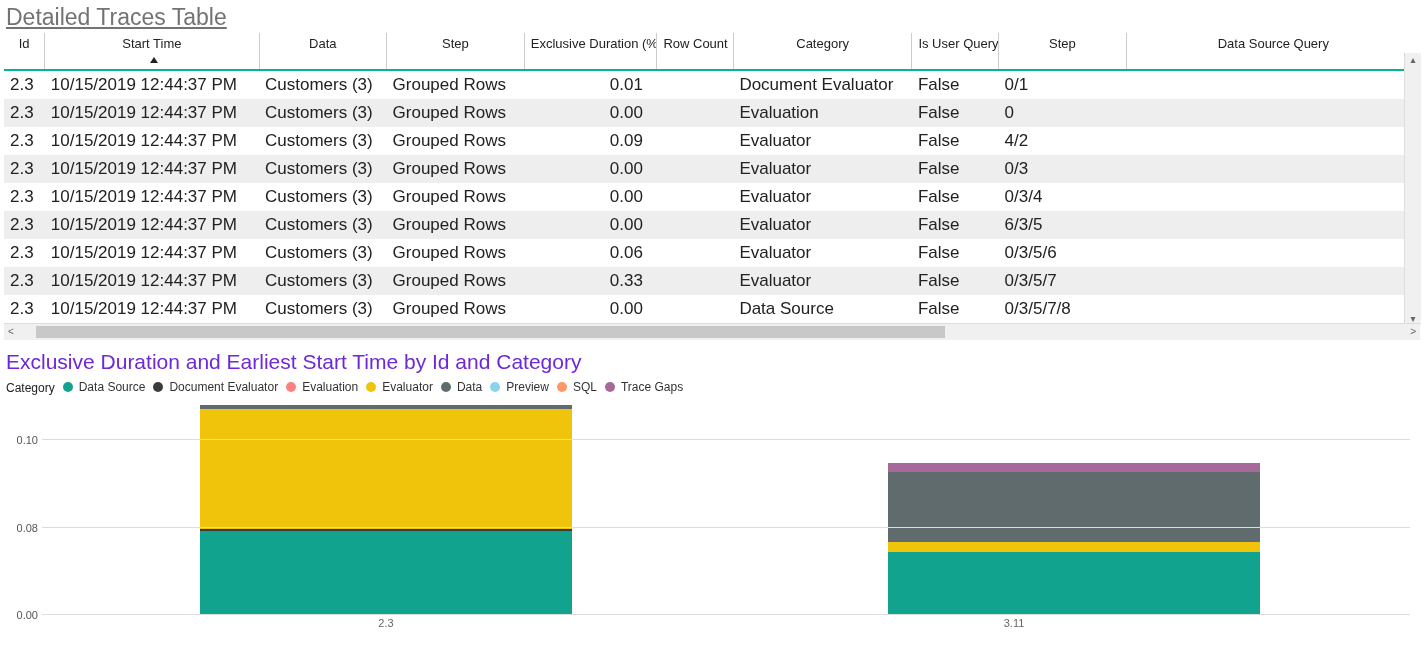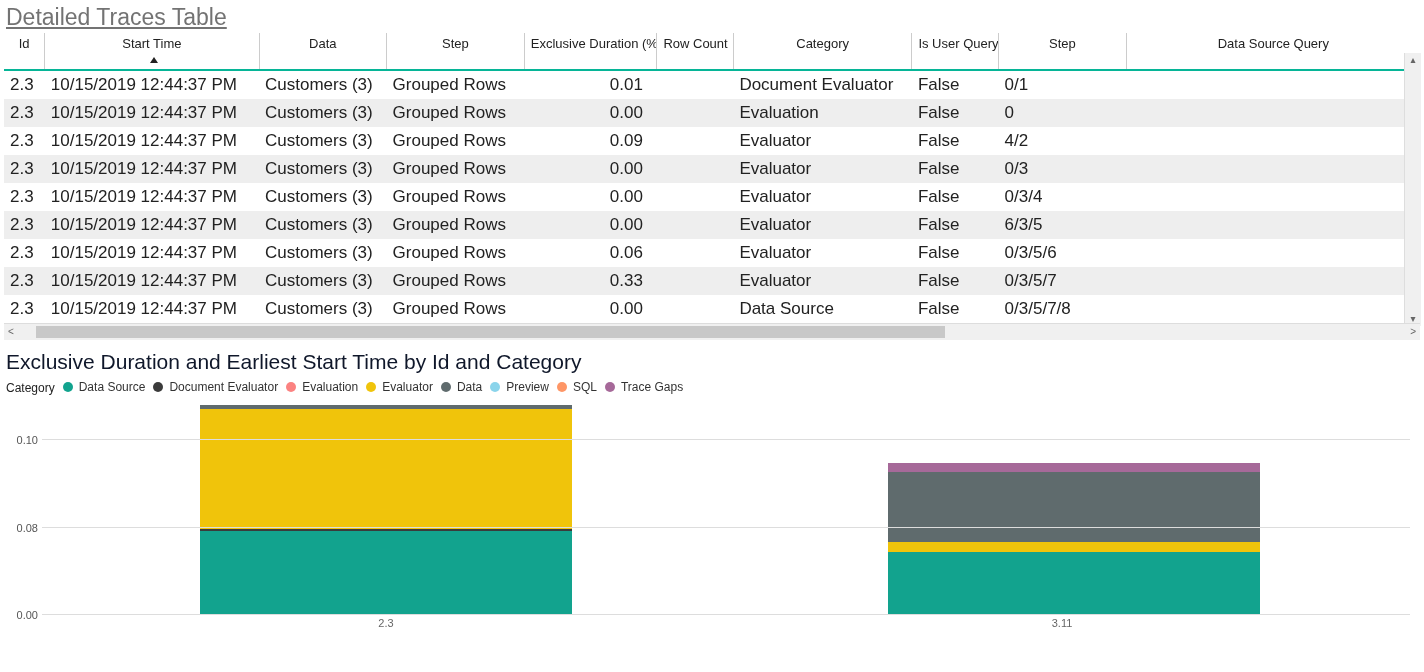--- a/index.html
+++ b/index.html
@@ -94,21 +94,21 @@
   .hscroll .thumb {
     position: absolute; left: 32px; right: 475px; top: 2px; bottom: 2px;
     background: #c8c8c8;
   }
   .hscroll .arrow.left { margin-left: 4px; }
   .hscroll .arrow.right { margin-left: auto; margin-right: 4px; }
   
   .chart-title {
     font-size: 21px;
     font-weight: 400;
-    color: #0f172a;
+    color: #6d28d9;
     margin: 10px 0 6px 2px;
   }
   .legend {
     display: flex; align-items: center; gap: 6px;
     font-size: 12px; color: #333;
     margin: 0 0 10px 2px;
     flex-wrap: wrap;
   }
   .legend .label { color: #222; margin-right: 2px; }
   .swatch {
@@ -346,20 +346,20 @@
         </div>
         <div class="bar-group" style="width: 371.52px; left: 846.24px;">
           <div class="seg" title="Data Source: 0.036" style="height: 63px; background: rgb(18, 163, 142);"></div>
           <div class="seg" title="Evaluator: 0.006" style="height: 10.5px; background: rgb(240, 196, 11);"></div>
           <div class="seg" title="Other: 0.04" style="height: 70px; background: rgb(95, 107, 109);"></div>
           <div class="seg" title="Trace Gaps: 0.005" style="height: 8.75px; background: rgb(166, 105, 153);"></div>
         </div>
       </div>
   <div class="xaxis" id="xaxis">
         <div class="xtick" style="left: 344px;">2.3</div>
-        <div class="xtick" style="left: 1020px;">3.11</div>
+        <div class="xtick" style="left: 972px;">3.11</div>
       </div>
 <div class="gridline" style="bottom: 20px;"></div>
       <div class="gridline" style="bottom: 107.5px;"></div>
       <div class="gridline" style="bottom: 195px;"></div>
     </div>
 
 </div>
 
 </body></html>

